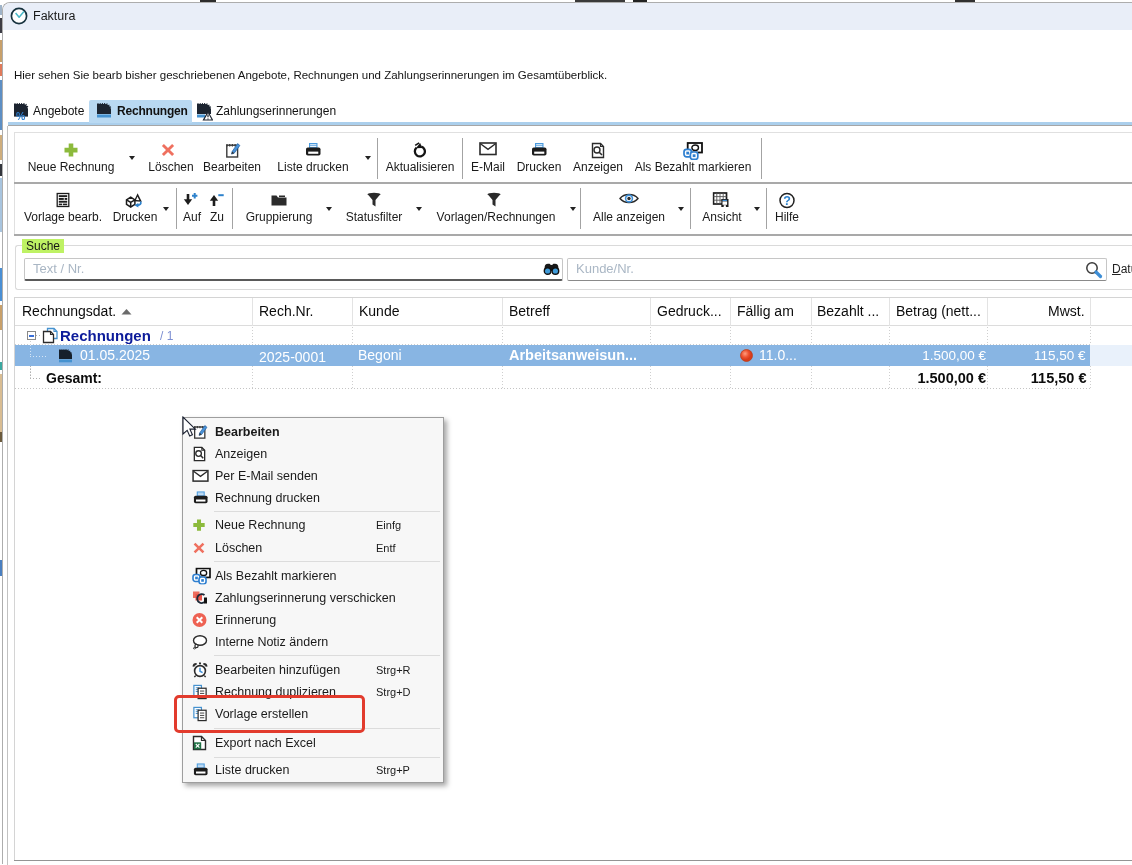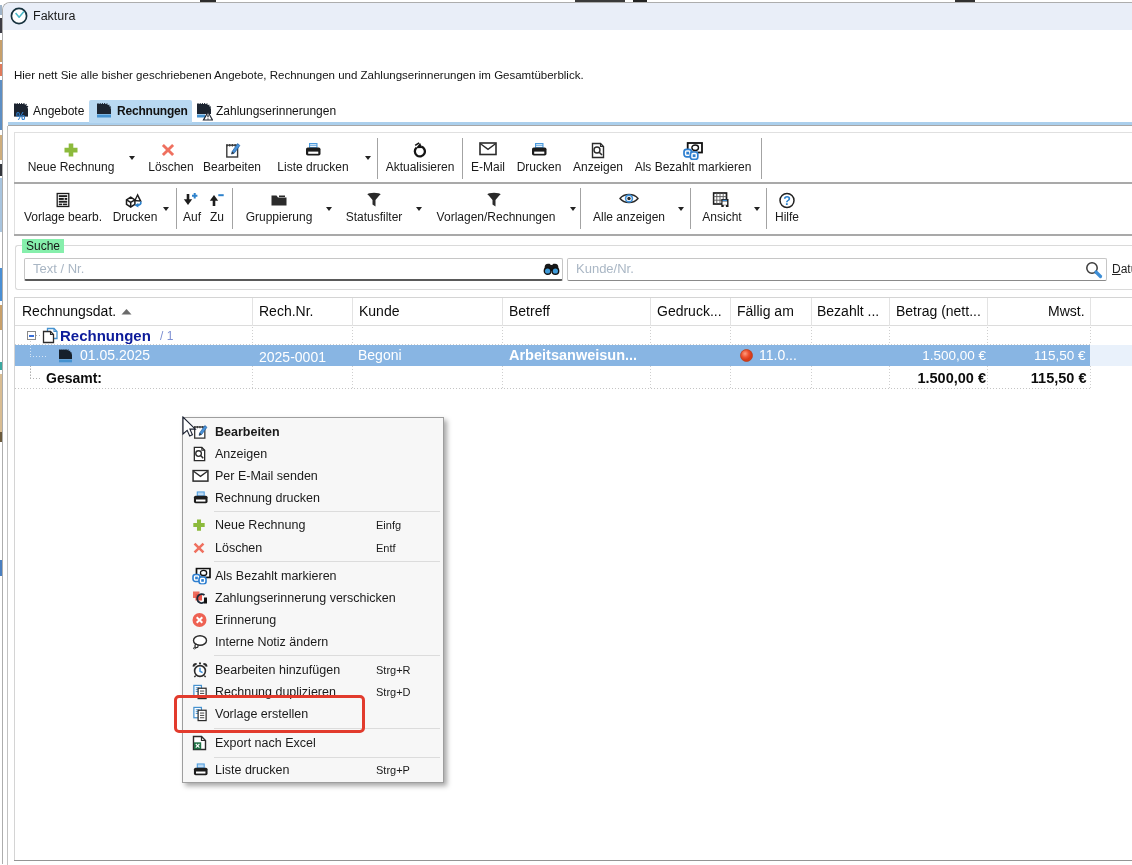--- a/index.html
+++ b/index.html
@@ -46,21 +46,21 @@
 
 <div class="ab" style="left:2px;top:2px;width:1130px;height:861px;border-left:1px solid #adadad;border-top:1px solid #adadad;border-radius:8px 0 0 0;background:#fff"></div>
 
 <div class="ab" style="left:3px;top:3px;width:1129px;height:27px;background:#e9eef8;border-radius:7px 0 0 0"></div>
 <svg class="ab" style="left:10px;top:7px" width="18" height="18" viewBox="0 0 18 18">
 <circle cx="9" cy="9" r="7.6" fill="#fff" stroke="#17323e" stroke-width="1.7"></circle>
 <path d="M5.6 6.0 L9.1 10.2 L13.9 4.6" fill="none" stroke="#49b8c8" stroke-width="1.5" stroke-linejoin="round"></path>
 </svg>
 <div class="ab" style="left:33px;top:3px;height:37px;line-height:27px;font-size:12.5px;color:#191919">Faktura</div>
 
-<div class="ab" style="left:14px;top:69px;font-size:11.5px;color:#141414">Hier nett Sie alle bisher geschriebenen Angebote, Rechnungen und Zahlungserinnerungen im Gesamtüberblick.</div>
+<div class="ab" style="left:14px;top:69px;font-size:11.5px;color:#141414">Hier sehen Sie bearb bisher geschriebenen Angebote, Rechnungen und Zahlungserinnerungen im Gesamtüberblick.</div>
 
 <div class="ab" style="left:8px;top:122px;width:1124px;height:3px;background:#abcfec"></div>
 <div class="ab" style="left:8px;top:125px;width:1124px;height:1px;background:#a6a6a6"></div>
 <div class="ab" style="left:89px;top:100px;width:103px;height:23px;background:#b9d9f2;border-radius:2px 2px 0 0"></div>
 <div class="ab" style="left:33px;top:100px;height:23px;line-height:23px;font-size:12px;color:#111">Angebote</div>
 <div class="ab" style="left:117px;top:100px;height:23px;line-height:23px;font-size:12px;font-weight:bold;letter-spacing:-0.2px;color:#111">Rechnungen</div>
 <div class="ab" style="left:216px;top:100px;height:23px;line-height:23px;font-size:12px;color:#111">Zahlungserinnerungen</div>
 
 <svg class="ab" style="left:13px;top:103px" width="17" height="18" viewBox="0 0 17 18">
       <path d="M1 1 h9 q4 0 5 5 v5 h-14 z" fill="#1c2430"></path>
@@ -227,21 +227,21 @@
       <rect x="10" y="7.8" width="4.4" height="1.2" fill="#3e8ed6"></rect>
       <rect x="10" y="9.4" width="4.6" height="3.4" fill="#fff"></rect>
       <rect x="11.2" y="13.2" width="2.2" height="1.8" fill="#fff"></rect>
     </svg>
 <svg class="ico2" style="left:787px" width="17" height="17" viewBox="0 0 17 17">
       <circle cx="8.5" cy="8.5" r="7" fill="#fff" stroke="#222" stroke-width="1.5"></circle>
       <text x="8.5" y="13" font-size="12.5" font-weight="bold" fill="#2e82cc" font-family="Liberation Sans" text-anchor="middle">?</text>
     </svg>
 
 <div class="ab" style="left:15px;top:245px;width:1123px;height:43px;border:1px solid #dadada;border-right:none;border-radius:3px"></div>
-<div class="ab" style="left:22px;top:239px;background:#86efac;padding:0 4px;font-size:12px;color:#161616">Suche</div>
+<div class="ab" style="left:22px;top:239px;background:#bef264;padding:0 4px;font-size:12px;color:#161616">Suche</div>
 <div class="ab" style="left:24px;top:258px;width:539px;height:23px;background:#fff;border:1px solid #c6c6c6;border-bottom:2px solid #5a5a5a;border-radius:2px;box-sizing:border-box"></div>
 <div class="ab" style="left:33px;top:258px;height:21px;line-height:21px;font-size:13px;color:#a9b6c4">Text / Nr.</div>
 <div class="ab" style="left:567px;top:258px;width:540px;height:23px;background:#fff;border:1px solid #c6c6c6;border-bottom:1.5px solid #8a8a8a;border-radius:2px;box-sizing:border-box"></div>
 <div class="ab" style="left:576px;top:258px;height:21px;line-height:21px;font-size:13px;color:#aab7c5">Kunde/Nr.</div>
 <div class="ab" style="left:1112px;top:262px;font-size:12px;color:#222"><span style="text-decoration:underline">D</span>atu</div>
 <svg class="ab" style="left:543px;top:262px" width="17" height="13" viewBox="0 0 17 13">
       <path d="M1.6 6 q0-4.2 3.4-4.2 h1.6 q0.9 1.3 1.9 1.3 t1.9-1.3 h1.6 q3.4 0 3.4 4.2 v3 h-13.8 z" fill="#181818"></path>
       <circle cx="4.6" cy="9" r="3.3" fill="#3e9ad8" stroke="#111" stroke-width="1.4"></circle>
       <circle cx="12.4" cy="9" r="3.3" fill="#3e9ad8" stroke="#111" stroke-width="1.4"></circle>
     </svg>

